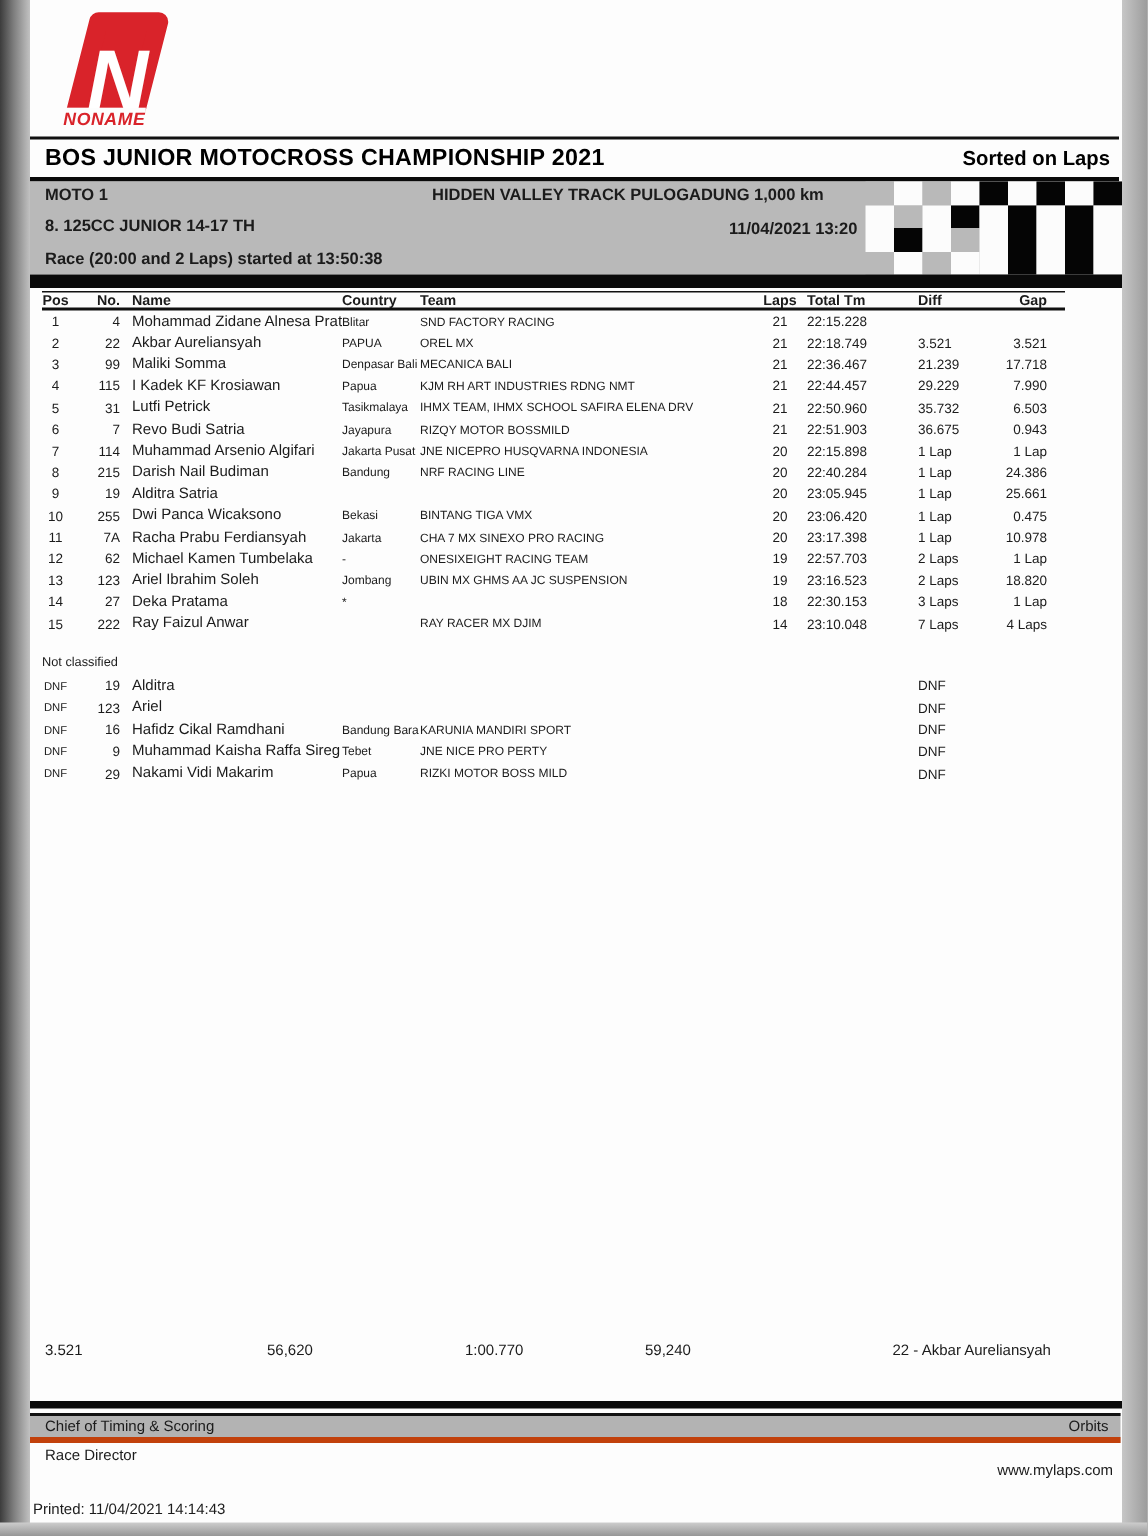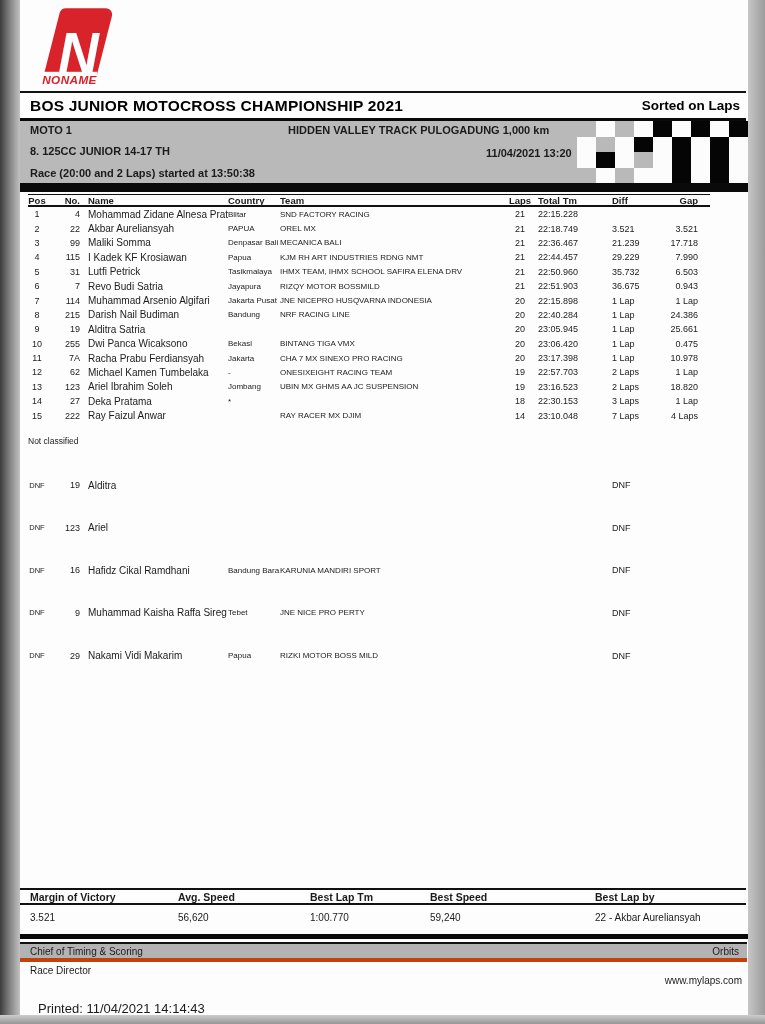--- a/index.html
+++ b/index.html
@@ -42,21 +42,21 @@
   .thead { display:flex; align-items:center; height:13px; border-top:1px solid #111;
     border-bottom:2px solid #111; font-weight:bold; font-size:9.5px; }
   .c-pos{width:18px; text-align:center} .c-no{width:34px; text-align:right}
   .c-name{width:148px; padding-left:8px; white-space:nowrap; overflow:hidden}
   .c-country{width:52px} .c-team{width:222px; white-space:nowrap; overflow:hidden}
   .c-laps{width:36px; text-align:center} .c-total{width:74px; text-align:left}
   .c-diff{width:44px; text-align:left} .c-gap{width:42px; text-align:right}
   .trow .c-pos,.trow .c-no,.trow .c-laps,.trow .c-total,.trow .c-diff,.trow .c-gap{font-size:9px}
   .trow .c-name{font-size:10px} .trow .c-country,.trow .c-team{font-size:8px}
   .notclass { margin-top:13px; height:14px; font-size:8.5px; padding-left:0; }
-  .dnfbody .trow { height:14.6px;margin-top:28px; }
+  .dnfbody .trow { height:14.6px; }
   .dnfbody .c-pos { font-size:7.5px; }
 
   
   .summary { position:absolute; left:0; top:888px; width:726px; }
   .sum-row { display:flex; padding-left:10px; }
   .sum-labels { border-top:2px solid #111; border-bottom:2px solid #111;
     height:17px; align-items:center; font-weight:bold; font-size:10.5px; }
   .sum-values { height:24px; align-items:center; font-size:10px; }
   .sum-row span:nth-child(1){width:148px} .sum-row span:nth-child(2){width:132px}
   .sum-row span:nth-child(3){width:120px} .sum-row span:nth-child(4){width:155px}
@@ -64,21 +64,21 @@
 
   .heavybar2 { position:absolute; left:0; top:934px; width:728px; height:5px; background:#0a0a0a; }
   .graybar { position:absolute; left:0; top:942px; width:727px; height:20px; background:#b3b3b3;
     border-top:2px solid #111; border-bottom:4px solid #c2410c;
     display:flex; align-items:center; justify-content:space-between;
     padding:0 8px 0 10px; font-size:10px; }
   .race-director { position:absolute; left:10px; top:965px; font-size:10px; }
   .website  { position:absolute; right:6px; top:975px; font-size:10px; }
   .licensed { position:absolute; right:6px; top:989px; font-size:10px;margin-top:40px; }
   .licensed .lic-label { margin-right:8px; }
-  .printed  { position:absolute; left:2px; top:1001px; font-size:13px;margin-left:16px; }
+  .printed  { position:absolute; left:2px; top:1001px; font-size:10px; }
 </style>
 </head>
 <body>
 
 <div class="stage">
   <div class="edge-left"></div>
   <div class="edge-right"></div>
 
   <div class="page">
 
@@ -378,27 +378,20 @@
             <span class="c-team">RIZKI MOTOR BOSS MILD</span>
             <span class="c-laps"></span>
             <span class="c-total"></span>
             <span class="c-diff">DNF</span>
             <span class="c-gap"></span>
           </div>
         </div>
     </div>
 
     <div class="summary">
-      <div class="sum-row sum-labels" id="sumlabels">
-          <span>Margin of Victory</span>
-          <span>Avg. Speed</span>
-          <span>Best Lap Tm</span>
-          <span>Best Speed</span>
-          <span>Best Lap by</span>
-        </div>
       <div class="sum-row sum-values" id="sumvalues">
           <span>3.521</span>
           <span>56,620</span>
           <span>1:00.770</span>
           <span>59,240</span>
           <span>22 - Akbar Aureliansyah</span>
         </div>
     </div>
 
     <div class="heavybar2"></div>

